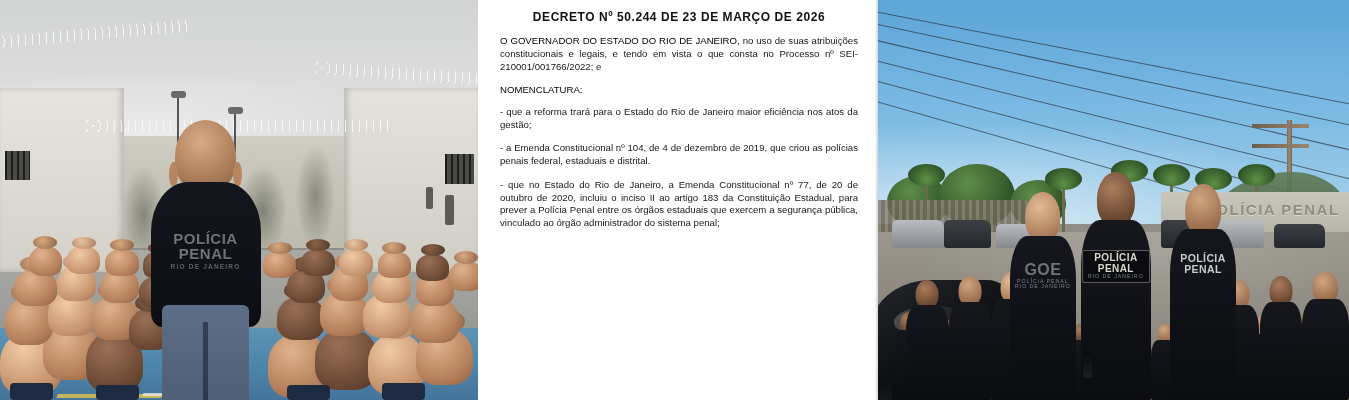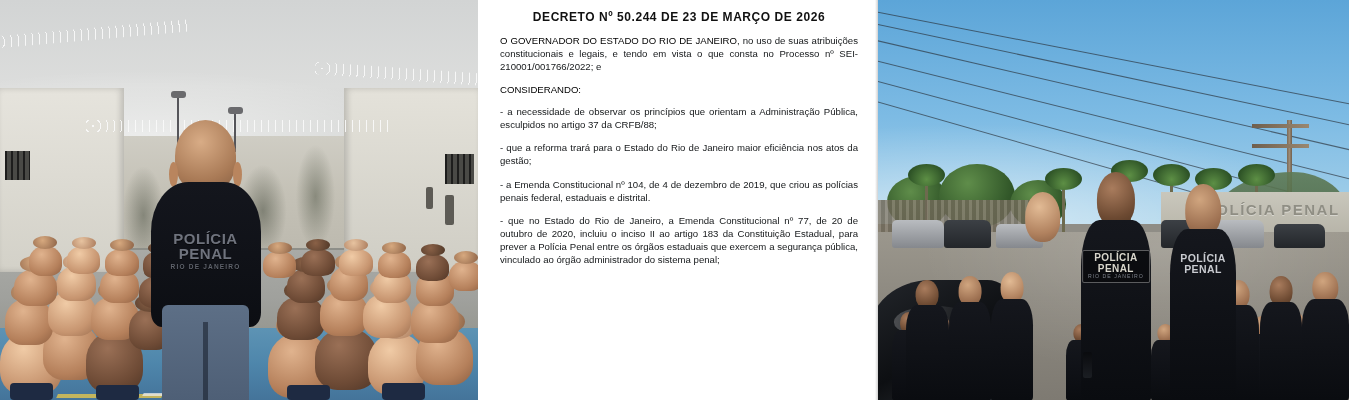--- a/index.html
+++ b/index.html
@@ -260,23 +260,22 @@
       <div class="off-legs"></div>
     </div>
   </div>
 
   <div class="panel-doc">
     <div class="doc-title">DECRETO Nº 50.244 DE 23 DE MARÇO DE 2026</div>
 
 
     <div class="para"><b>O GOVERNADOR DO ESTADO DO RIO DE JANEIRO</b><span>, no uso de suas atribuições constitucionais e legais, e tendo em vista o que consta no Processo nº SEI-210001/001766/2022; e</span></div>
 
-    <div class="para tight"><b>CONSIDERANDO:</b></div>
-
-    <div class="para">- a necessidade de observar os princípios que orientam a Administração Pública, esculpidos no artigo 37 da CRFB/88;</div>
+    <div class="para tight"><b>NOMENCLATURA:</b></div>
+
     <div class="para">- que a reforma trará para o Estado do Rio de Janeiro maior eficiência nos atos da gestão;</div>
     <div class="para">- a Emenda Constitucional nº 104, de 4 de dezembro de 2019, que criou as polícias penais federal, estaduais e distrital.</div>
     <div class="para">- que no Estado do Rio de Janeiro, a Emenda Constitucional nº 77, de 20 de outubro de 2020, incluiu o inciso II ao artigo 183 da Constituição Estadual, para prever a Polícia Penal entre os órgãos estaduais que exercem a segurança pública, vinculado ao órgão administrador do sistema penal;</div>
 
     <div class="doc-edge"></div>
   </div>
 
   <div class="panel-form">
     <div class="sky2"></div>
 
@@ -387,20 +386,27 @@
         <div class="h"></div>
         <div class="b"></div>
       </div>
     <div class="ofc" style="left:90%; width:10%; height:32%;">
         <div class="h"></div>
         <div class="b"></div>
       </div>
 
     <div class="ofc sk3" style="left:28%; width:14%; height:52%;">
       <div class="h"></div>
+      <div class="b">
+        <div class="badge goe" style="top:16%; font-size:16px;">
+          <span>GOE</span>
+          <span class="s">POLÍCIA PENAL</span>
+          <span class="s">RIO DE JANEIRO</span>
+        </div>
+      </div>
     </div>
 
     <div class="ofc sk2" style="left:43%; width:15%; height:57%;">
       <div class="h"></div>
       <div class="b">
         <div class="badge boxed" style="top:17%; font-size:10px;">
           <span>POLÍCIA</span><br>
           <span>PENAL</span>
           <span class="s">RIO DE JANEIRO</span>
         </div>

